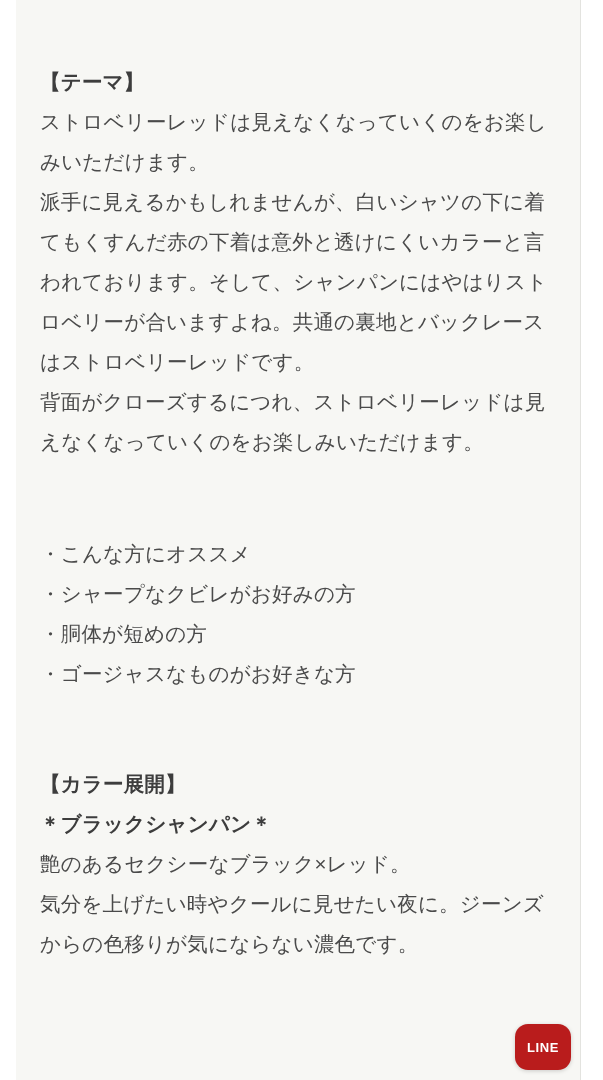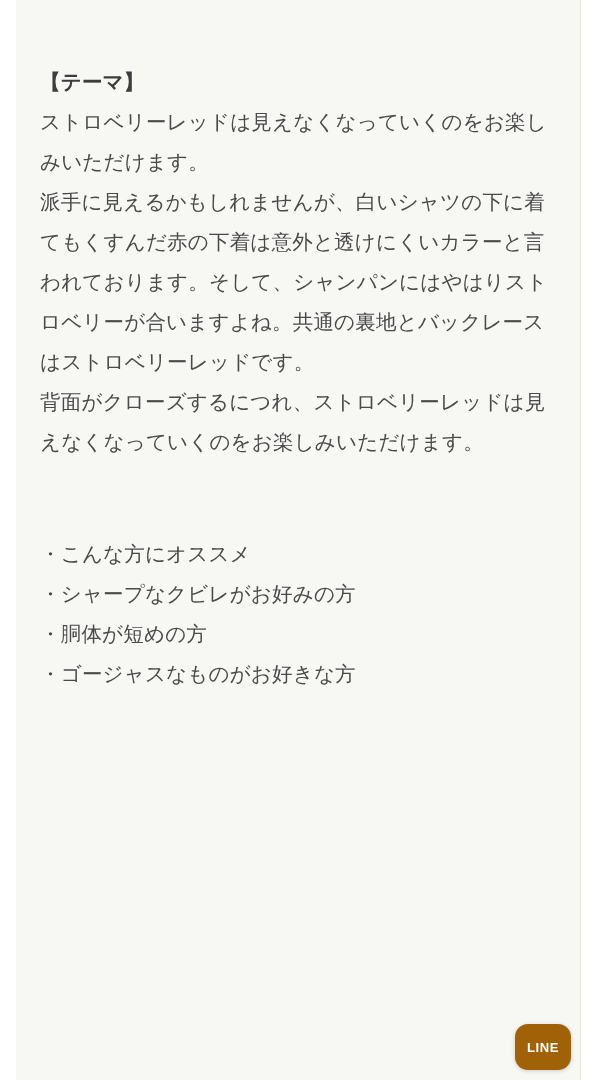--- a/index.html
+++ b/index.html
@@ -93,21 +93,21 @@
     height: 70px;
   }
   
   .line-button {
     position: absolute;
     right: 32px;
     bottom: 10px;
     width: 56px;
     height: 46px;
     border-radius: 13px;
-    background: #a16207;
+    background: #b91c1c;
     display: flex;
     align-items: center;
     justify-content: center;
     box-shadow: 0 1px 4px rgba(0,0,0,0.18);
   }
   .line-button .label {
     color: #ffffff;
     font-size: 13px;
     font-weight: bold;
     letter-spacing: 0.6px;
@@ -137,20 +137,26 @@
       <ul class="list">
         <li>・こんな方にオススメ</li>
         <li>・シャープなクビレがお好みの方</li>
         <li>・胴体が短めの方</li>
         <li>・ゴージャスなものがお好きな方</li>
       </ul>
     </div>
 
     <div class="gap-md"></div>
 
+    <div class="blk">
+      <p class="heading">【カラー展開】</p>
+      <p class="heading">＊ブラックシャンパン＊</p>
+      <p class="para">艶のあるセクシーなブラック×レッド。</p>
+      <p class="para">気分を上げたい時やクールに見せたい夜に。ジーンズからの色移りが気にならない濃色です。</p>
+    </div>
 
   </div>
 
   <div class="line-button">
     <span class="label">LINE</span>
   </div>
 
 </div>
 
 </body></html>

